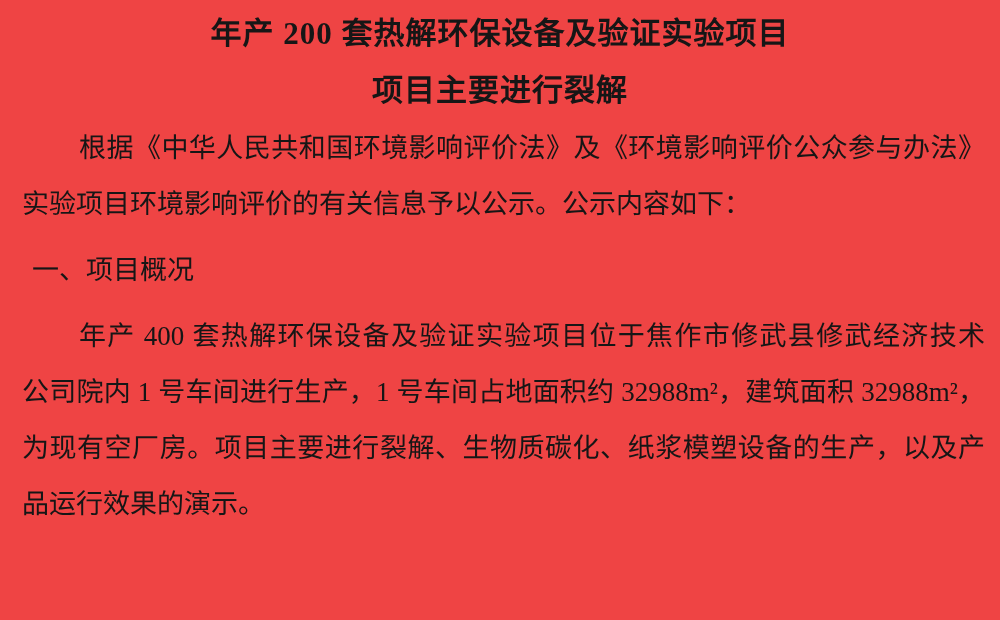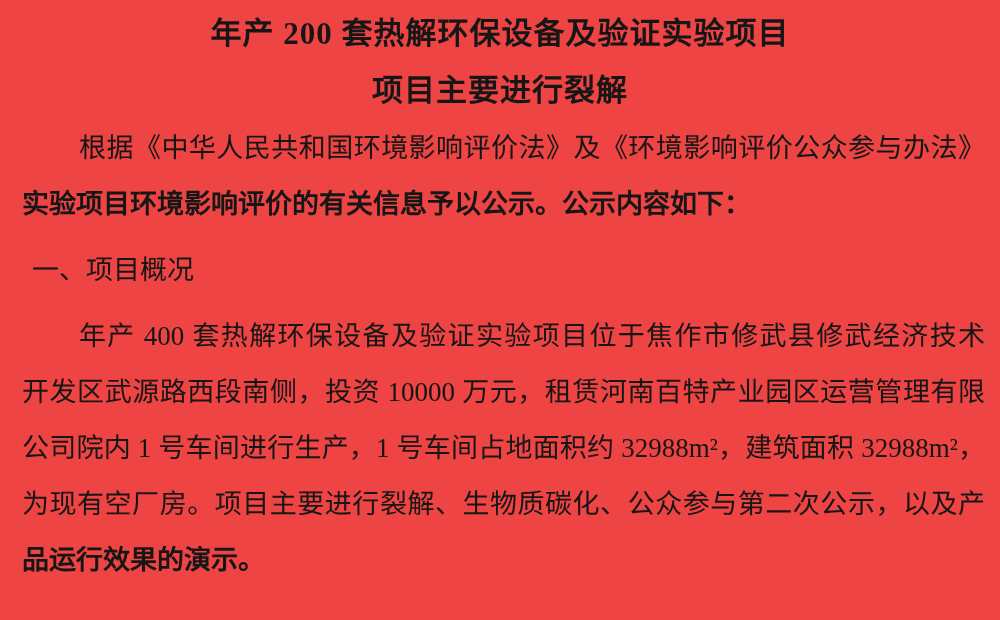--- a/index.html
+++ b/index.html
@@ -44,21 +44,20 @@
   }
   
   .jline {
     text-align: justify;
     text-align-last: justify;
   }
   
   .lline {
     text-align: left;
     text-align-last: left;
-    font-weight: bold;
   }
   
   .indent {
     padding-left: 57px;
   }
   .heading {
     margin: 10px;
     font-weight: 400;
   }
 </style>
@@ -76,20 +75,19 @@
 
     <p class="para">
       <span class="tline jline indent">根据《中华人民共和国环境影响评价法》及《环境影响评价公众参与办法》</span>
       <span class="tline lline">实验项目环境影响评价的有关信息予以公示。公示内容如下：</span>
     </p>
 
     <p class="para heading">一、项目概况</p>
 
     <p class="para">
       <span class="tline jline indent">年产 400 套热解环保设备及验证实验项目位于焦作市修武县修武经济技术</span>
-      <span class="tline jline">开发区武源路西段南侧，投资 10000 万元，租赁河南百特产业园区运营管理有限</span>
       <span class="tline jline">公司院内 1 号车间进行生产，1 号车间占地面积约 32988m²，建筑面积 32988m²，</span>
-      <span class="tline jline">为现有空厂房。项目主要进行裂解、生物质碳化、公众参与第二次公示，以及产</span>
+      <span class="tline jline">为现有空厂房。项目主要进行裂解、生物质碳化、纸浆模塑设备的生产，以及产</span>
       <span class="tline lline">品运行效果的演示。</span>
     </p>
 
   </div>
 </div>
 
 </body></html>

